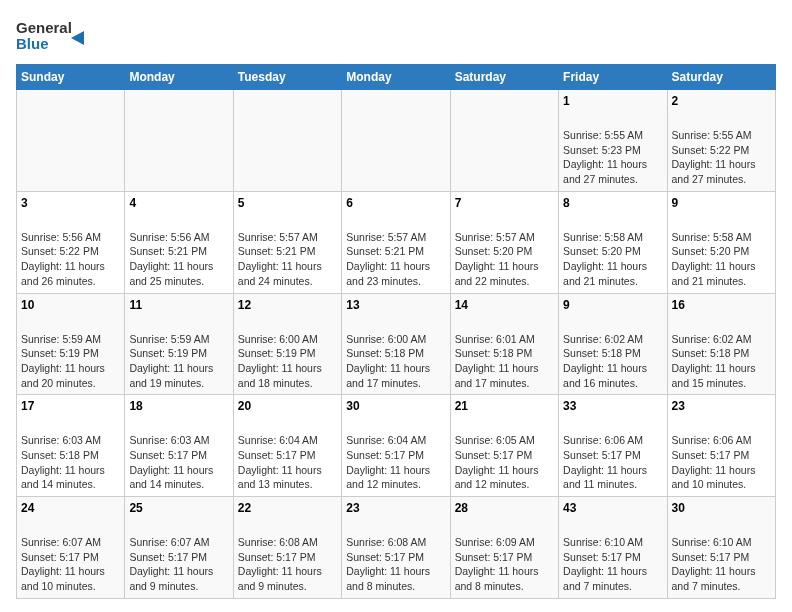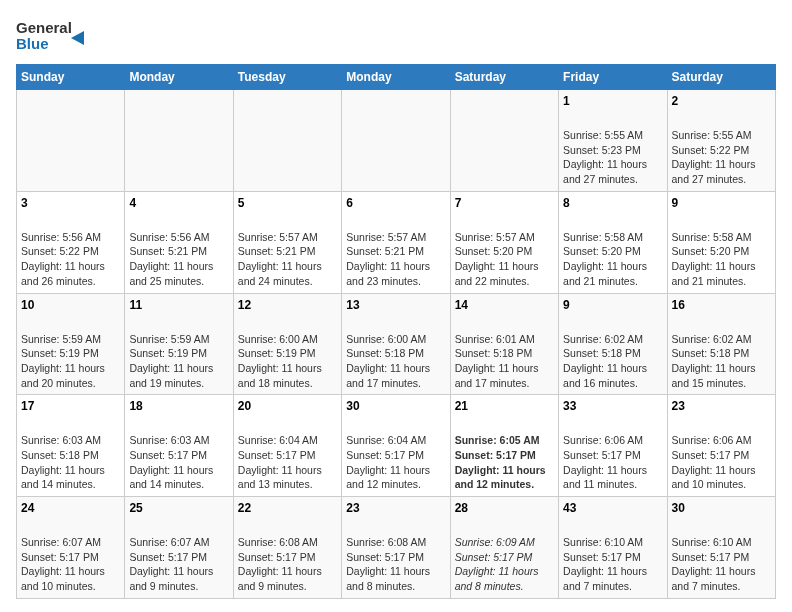--- a/index.html
+++ b/index.html
@@ -239,21 +239,21 @@
 Daylight: 11 hours and 13 minutes.</div>
         </td>
         <td>
           <span class="day-num">30</span>
           <div class="day-info" style="white-space: pre-line;">Sunrise: 6:04 AM
 Sunset: 5:17 PM
 Daylight: 11 hours and 12 minutes.</div>
         </td>
         <td>
           <span class="day-num">21</span>
-          <div class="day-info" style="white-space: pre-line; font-weight: bold;">Sunrise: 6:05 AM
+          <div class="day-info" style="white-space: pre-line;">Sunrise: 6:05 AM
 Sunset: 5:17 PM
 Daylight: 11 hours and 12 minutes.</div>
         </td>
         <td>
           <span class="day-num">33</span>
           <div class="day-info" style="white-space: pre-line;">Sunrise: 6:06 AM
 Sunset: 5:17 PM
 Daylight: 11 hours and 11 minutes.</div>
         </td>
         <td>
@@ -283,21 +283,21 @@
 Daylight: 11 hours and 9 minutes.</div>
         </td>
         <td>
           <span class="day-num">23</span>
           <div class="day-info" style="white-space: pre-line;">Sunrise: 6:08 AM
 Sunset: 5:17 PM
 Daylight: 11 hours and 8 minutes.</div>
         </td>
         <td>
           <span class="day-num">28</span>
-          <div class="day-info" style="white-space: pre-line; font-style: italic;">Sunrise: 6:09 AM
+          <div class="day-info" style="white-space: pre-line;">Sunrise: 6:09 AM
 Sunset: 5:17 PM
 Daylight: 11 hours and 8 minutes.</div>
         </td>
         <td>
           <span class="day-num">43</span>
           <div class="day-info" style="white-space: pre-line;">Sunrise: 6:10 AM
 Sunset: 5:17 PM
 Daylight: 11 hours and 7 minutes.</div>
         </td>
         <td>

